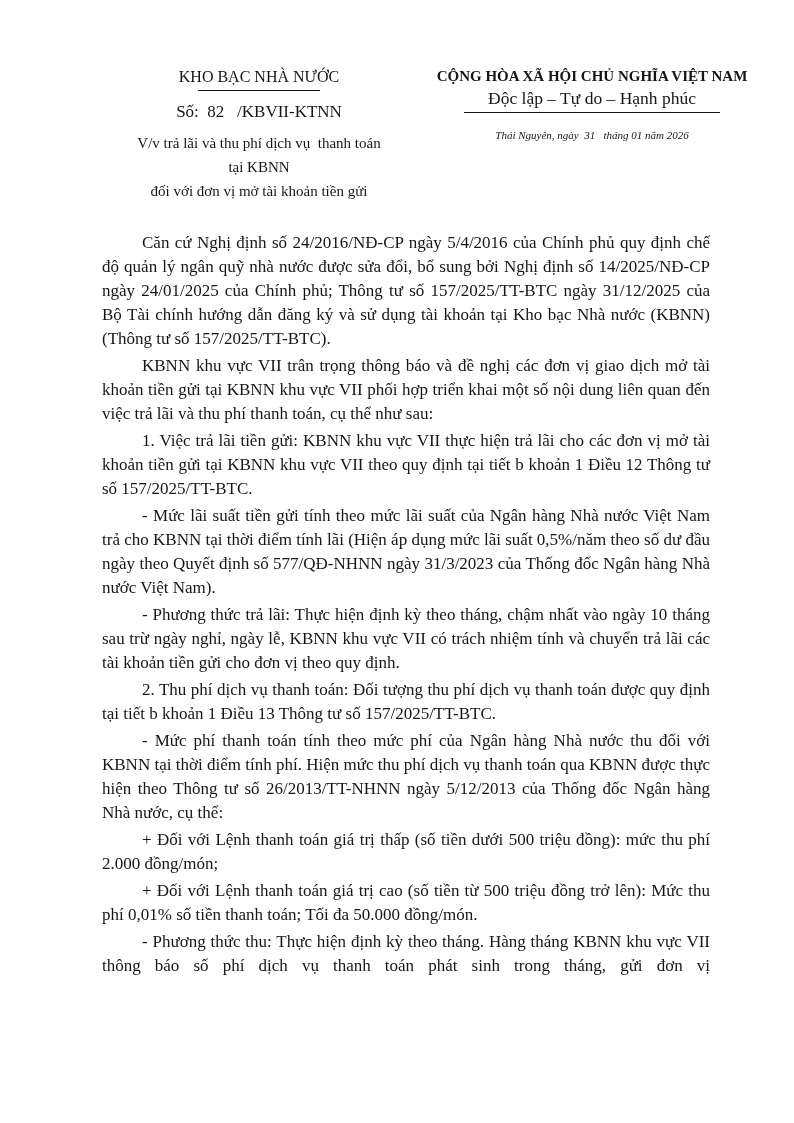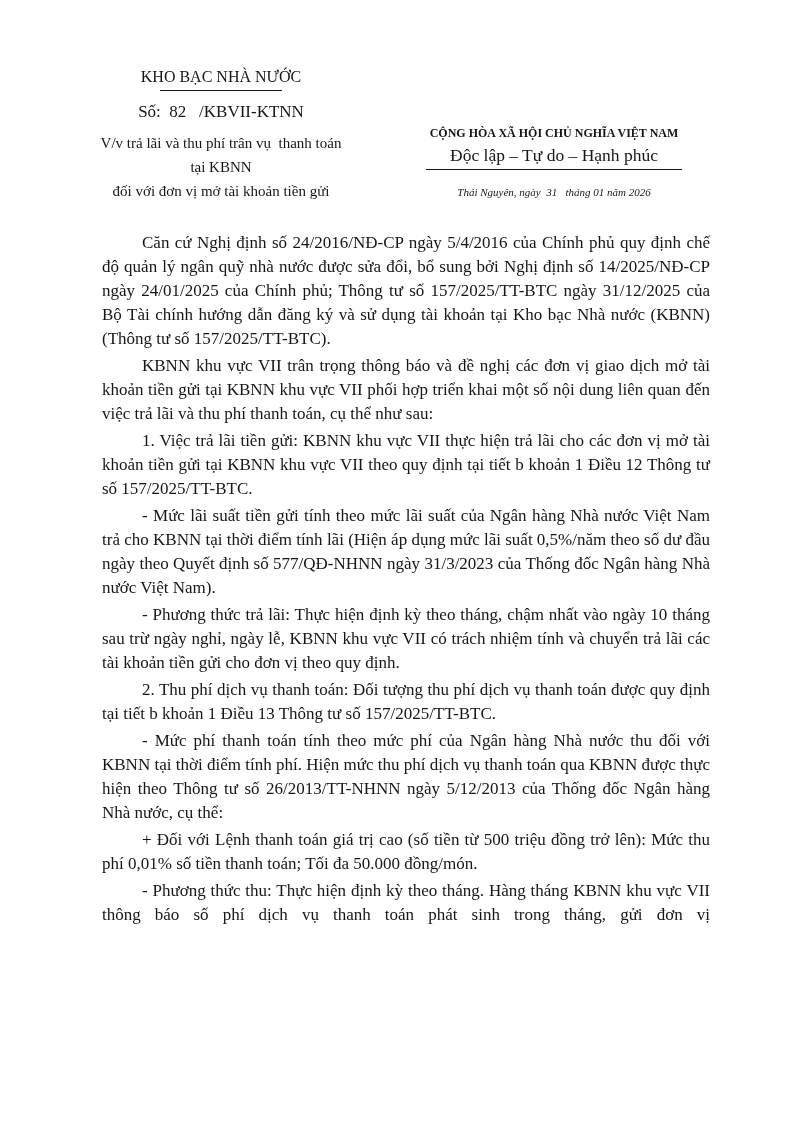--- a/index.html
+++ b/index.html
@@ -14,22 +14,21 @@
     margin: 0 auto;
     background: #ffffff;
     color: #161616;
     font-family: "Liberation Serif", "DejaVu Serif", serif;
     box-sizing: border-box;
     padding-top: 66px;
     overflow: hidden;
   }
   .header {
     display: flex;
-    padding-left: 72px;
-    align-items: flex-end;
+    padding-left: 110px;
   }
   .hcol-left {
     width: 298px;
     text-align: center;
     flex: none;
   }
   .hcol-right {
     width: 352px;
     margin-left: 8px;
     text-align: center;
@@ -57,21 +56,21 @@
     line-height: 21px;
     margin-bottom: 9px;
     white-space: pre-wrap;
   }
   .subject-line {
     font-size: 15px;
     line-height: 24px;
     white-space: pre-wrap;
   }
   .country {
-    font-size: 12px;
+    font-size: 15px;
     font-weight: bold;
     line-height: 21px;
     white-space: pre-wrap;
   }
   .motto {
     font-size: 17.5px;
     font-weight: normal;
     line-height: 23px;
     white-space: pre-wrap;
   }
@@ -112,21 +111,21 @@
 <body>
 
 <div class="page">
 
   <div class="header">
 
     <div class="hcol-left">
       <div class="agency-parent">KHO BẠC NHÀ NƯỚC</div>
       <div class="rule-left"></div>
       <div class="doc-number">Số:  82   /KBVII-KTNN</div>
-      <div class="subject-line">V/v trả lãi và thu phí trân vụ  thanh toán</div>
+      <div class="subject-line">V/v trả lãi và thu phí dịch vụ  thanh toán</div>
       <div class="subject-line">tại KBNN</div>
       <div class="subject-line">đối với đơn vị mở tài khoản tiền gửi</div>
     </div>
 
     <div class="hcol-right">
       <div class="country">CỘNG HÒA XÃ HỘI CHỦ NGHĨA VIỆT NAM</div>
       <div class="motto">Độc lập – Tự do – Hạnh phúc</div>
       <div class="rule-right"></div>
       <div class="date-line">Thái Nguyên, ngày  31   tháng 01 năm 2026</div>
     </div>
@@ -135,17 +134,18 @@
 
 
   <div class="body-block">
     <p>Căn cứ Nghị định số 24/2016/NĐ-CP ngày 5/4/2016 của Chính phủ quy định chế độ quản lý ngân quỹ nhà nước được sửa đổi, bổ sung bởi Nghị định số 14/2025/NĐ-CP ngày 24/01/2025 của Chính phủ; Thông tư số 157/2025/TT-BTC ngày 31/12/2025 của Bộ Tài chính hướng dẫn đăng ký và sử dụng tài khoản tại Kho bạc Nhà nước (KBNN) (Thông tư số 157/2025/TT-BTC).</p>
     <p>KBNN khu vực VII trân trọng thông báo và đề nghị các đơn vị giao dịch mở tài khoản tiền gửi tại KBNN khu vực VII phối hợp triển khai một số nội dung liên quan đến việc trả lãi và thu phí thanh toán, cụ thể như sau:</p>
     <p>1. Việc trả lãi tiền gửi: KBNN khu vực VII thực hiện trả lãi cho các đơn vị mở tài khoản tiền gửi tại KBNN khu vực VII theo quy định tại tiết b khoản 1 Điều 12 Thông tư số 157/2025/TT-BTC.</p>
     <p>- Mức lãi suất tiền gửi tính theo mức lãi suất của Ngân hàng Nhà nước Việt Nam trả cho KBNN tại thời điểm tính lãi (Hiện áp dụng mức lãi suất 0,5%/năm theo số dư đầu ngày theo Quyết định số 577/QĐ-NHNN ngày 31/3/2023 của Thống đốc Ngân hàng Nhà nước Việt Nam).</p>
     <p>- Phương thức trả lãi: Thực hiện định kỳ theo tháng, chậm nhất vào ngày 10 tháng sau trừ ngày nghỉ, ngày lễ, KBNN khu vực VII có trách nhiệm tính và chuyển trả lãi các tài khoản tiền gửi cho đơn vị theo quy định.</p>
     <p>2. Thu phí dịch vụ thanh toán: Đối tượng thu phí dịch vụ thanh toán được quy định tại tiết b khoản 1 Điều 13 Thông tư số 157/2025/TT-BTC.</p>
     <p>- Mức phí thanh toán tính theo mức phí của Ngân hàng Nhà nước thu đối với KBNN tại thời điểm tính phí. Hiện mức thu phí dịch vụ thanh toán qua KBNN được thực hiện theo Thông tư số 26/2013/TT-NHNN ngày 5/12/2013 của Thống đốc Ngân hàng Nhà nước, cụ thể:</p>
+    <p>+ Đối với Lệnh thanh toán giá trị thấp (số tiền dưới 500 triệu đồng): mức thu phí 2.000 đồng/món;</p>
     <p>+ Đối với Lệnh thanh toán giá trị cao (số tiền từ 500 triệu đồng trở lên): Mức thu phí 0,01% số tiền thanh toán; Tối đa 50.000 đồng/món.</p>
     <p class="cont">- Phương thức thu: Thực hiện định kỳ theo tháng. Hàng tháng KBNN khu vực VII thông báo số phí dịch vụ thanh toán phát sinh trong tháng, gửi đơn vị</p>
   </div>
 
 </div>
 
 </body></html>

